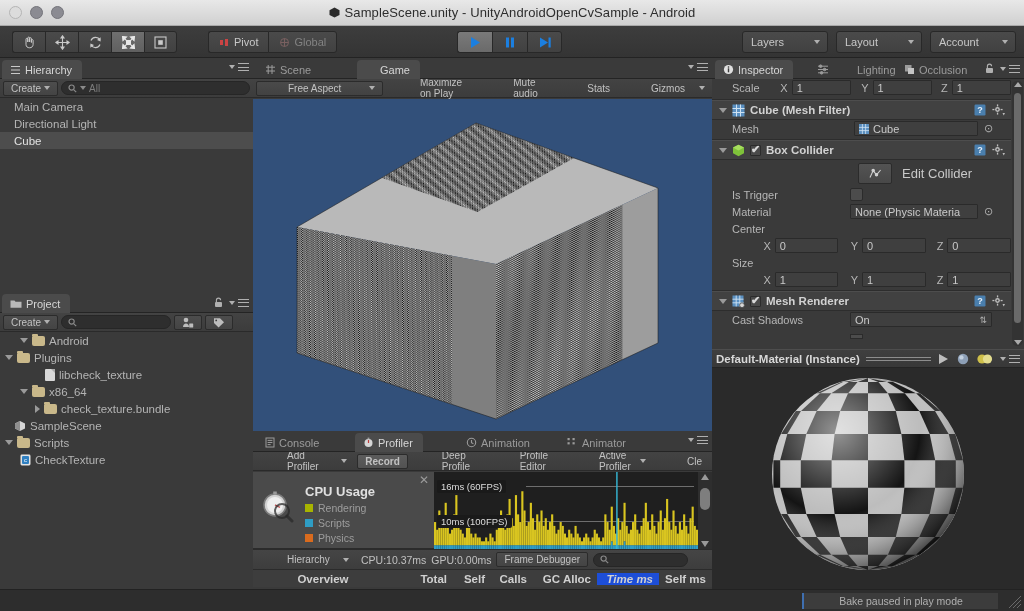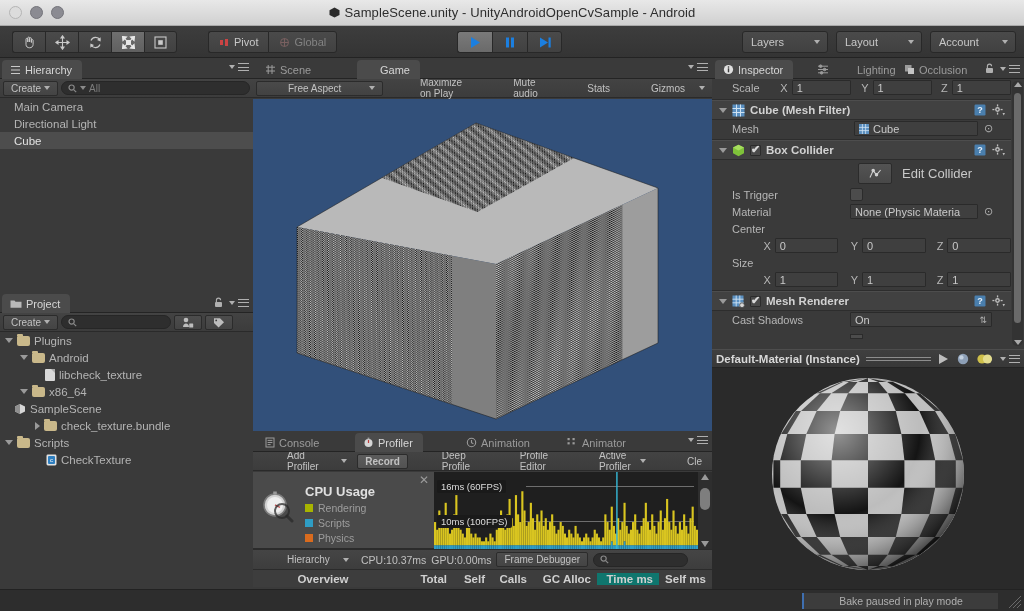--- a/index.html
+++ b/index.html
@@ -162,21 +162,21 @@
   .graph { position: absolute; background: #1f1f1f; overflow: hidden; }
   .glabel {
     position: absolute; background: #1a1a1a; color: #dedede; font-size: 9.5px;
     padding: 1px 4px; border-radius: 2px; z-index: 3; white-space: nowrap;
   }
   .gline { position: absolute; height: 1px; background: #6e6e6e; z-index: 1; }
 
   .colhdr { height: 18px; background: #3d3d3d; border-top: 1px solid #2b2b2b;
             display: flex; align-items: center; font-size: 11.5px; color: #d0d0d0; font-weight: bold; }
   .colhdr div { text-align: right; padding-right: 6px; }
-  .colhdr div.sel { background: #0f766e; }
+  .colhdr div.sel { background: #1d4ed8; font-style: italic; }
 
   .statusbar {
     position: absolute; left: 0; bottom: 0; width: 1024px; height: 22px;
     background: #2d2d2d; border-top: 1px solid #222;
   }
   .bakebox {
     position: absolute; right: 26px; top: 3px; height: 16px; width: 196px;
     background: #3c3c3c; border-left: 2px solid #3f6fb0;
     font-size: 10.5px; color: #b0b0b0; display: flex; align-items: center; justify-content: center;
   }
@@ -382,57 +382,57 @@
           </svg>
       </div>
       <div class="tbtn">
         <svg width="12" height="11" viewBox="0 0 12 11" fill="#bdbdbd">
             <path d="M1 1.2h6l4 4-5.4 5.4-4.6-4.6z"></path>
             <circle cx="3.2" cy="3.4" r=".9" fill="#3c3c3c"></circle>
           </svg>
       </div>
     </div>
     <div class="body" style="height:256px;">
+      <div class="prow" style="padding-left:20px;">
+        <span class="tri open"></span>
+        <span class="folder"></span>
+        <span>Android</span>
+      </div>
       <div class="prow" style="padding-left:5px;">
         <span class="tri open"></span>
         <span class="folder"></span>
         <span>Plugins</span>
       </div>
-      <div class="prow" style="padding-left:20px;">
-        <span class="tri open"></span>
-        <span class="folder"></span>
-        <span>Android</span>
-      </div>
       <div class="prow" style="padding-left:45px;">
         <span class="fileico"></span>
         <span>libcheck_texture</span>
       </div>
       <div class="prow" style="padding-left:20px;">
         <span class="tri open"></span>
         <span class="folder"></span>
         <span>x86_64</span>
       </div>
+      <div class="prow" style="padding-left:35px;">
+        <span class="tri"></span>
+        <span class="folder"></span>
+        <span>check_texture.bundle</span>
+      </div>
       <div class="prow" style="padding-left:14px;">
         <svg width="12" height="12" viewBox="0 0 12 12">
             <polygon points="6,1 11,3.6 11,8.4 6,11 1,8.4 1,3.6" fill="#d6d6d6"></polygon>
             <polygon points="6,1 6,11 1,8.4 1,3.6" fill="#8f8f8f"></polygon>
           </svg>
         <span>SampleScene</span>
       </div>
-      <div class="prow" style="padding-left:35px;">
-        <span class="tri"></span>
-        <span class="folder"></span>
-        <span>check_texture.bundle</span>
-      </div>
       <div class="prow" style="padding-left:5px;">
         <span class="tri open"></span>
         <span class="folder"></span>
         <span>Scripts</span>
       </div>
-      <div class="prow" style="padding-left:46px;">
+      <div class="prow" style="padding-left:20px;">
         <svg width="11" height="12" viewBox="0 0 11 12">
             <rect x="0.5" y="0.5" width="10" height="11" rx="1.4" fill="#e2e2e2"></rect>
             <rect x="2" y="2" width="7" height="8" rx="1" fill="#2f7fc0"></rect>
             <text x="5.5" y="8" font-size="6" fill="#fff" text-anchor="middle" font-family="Liberation Sans">c</text>
           </svg>
         <span>CheckTexture</span>
       </div>
     </div>
   </div>
 

